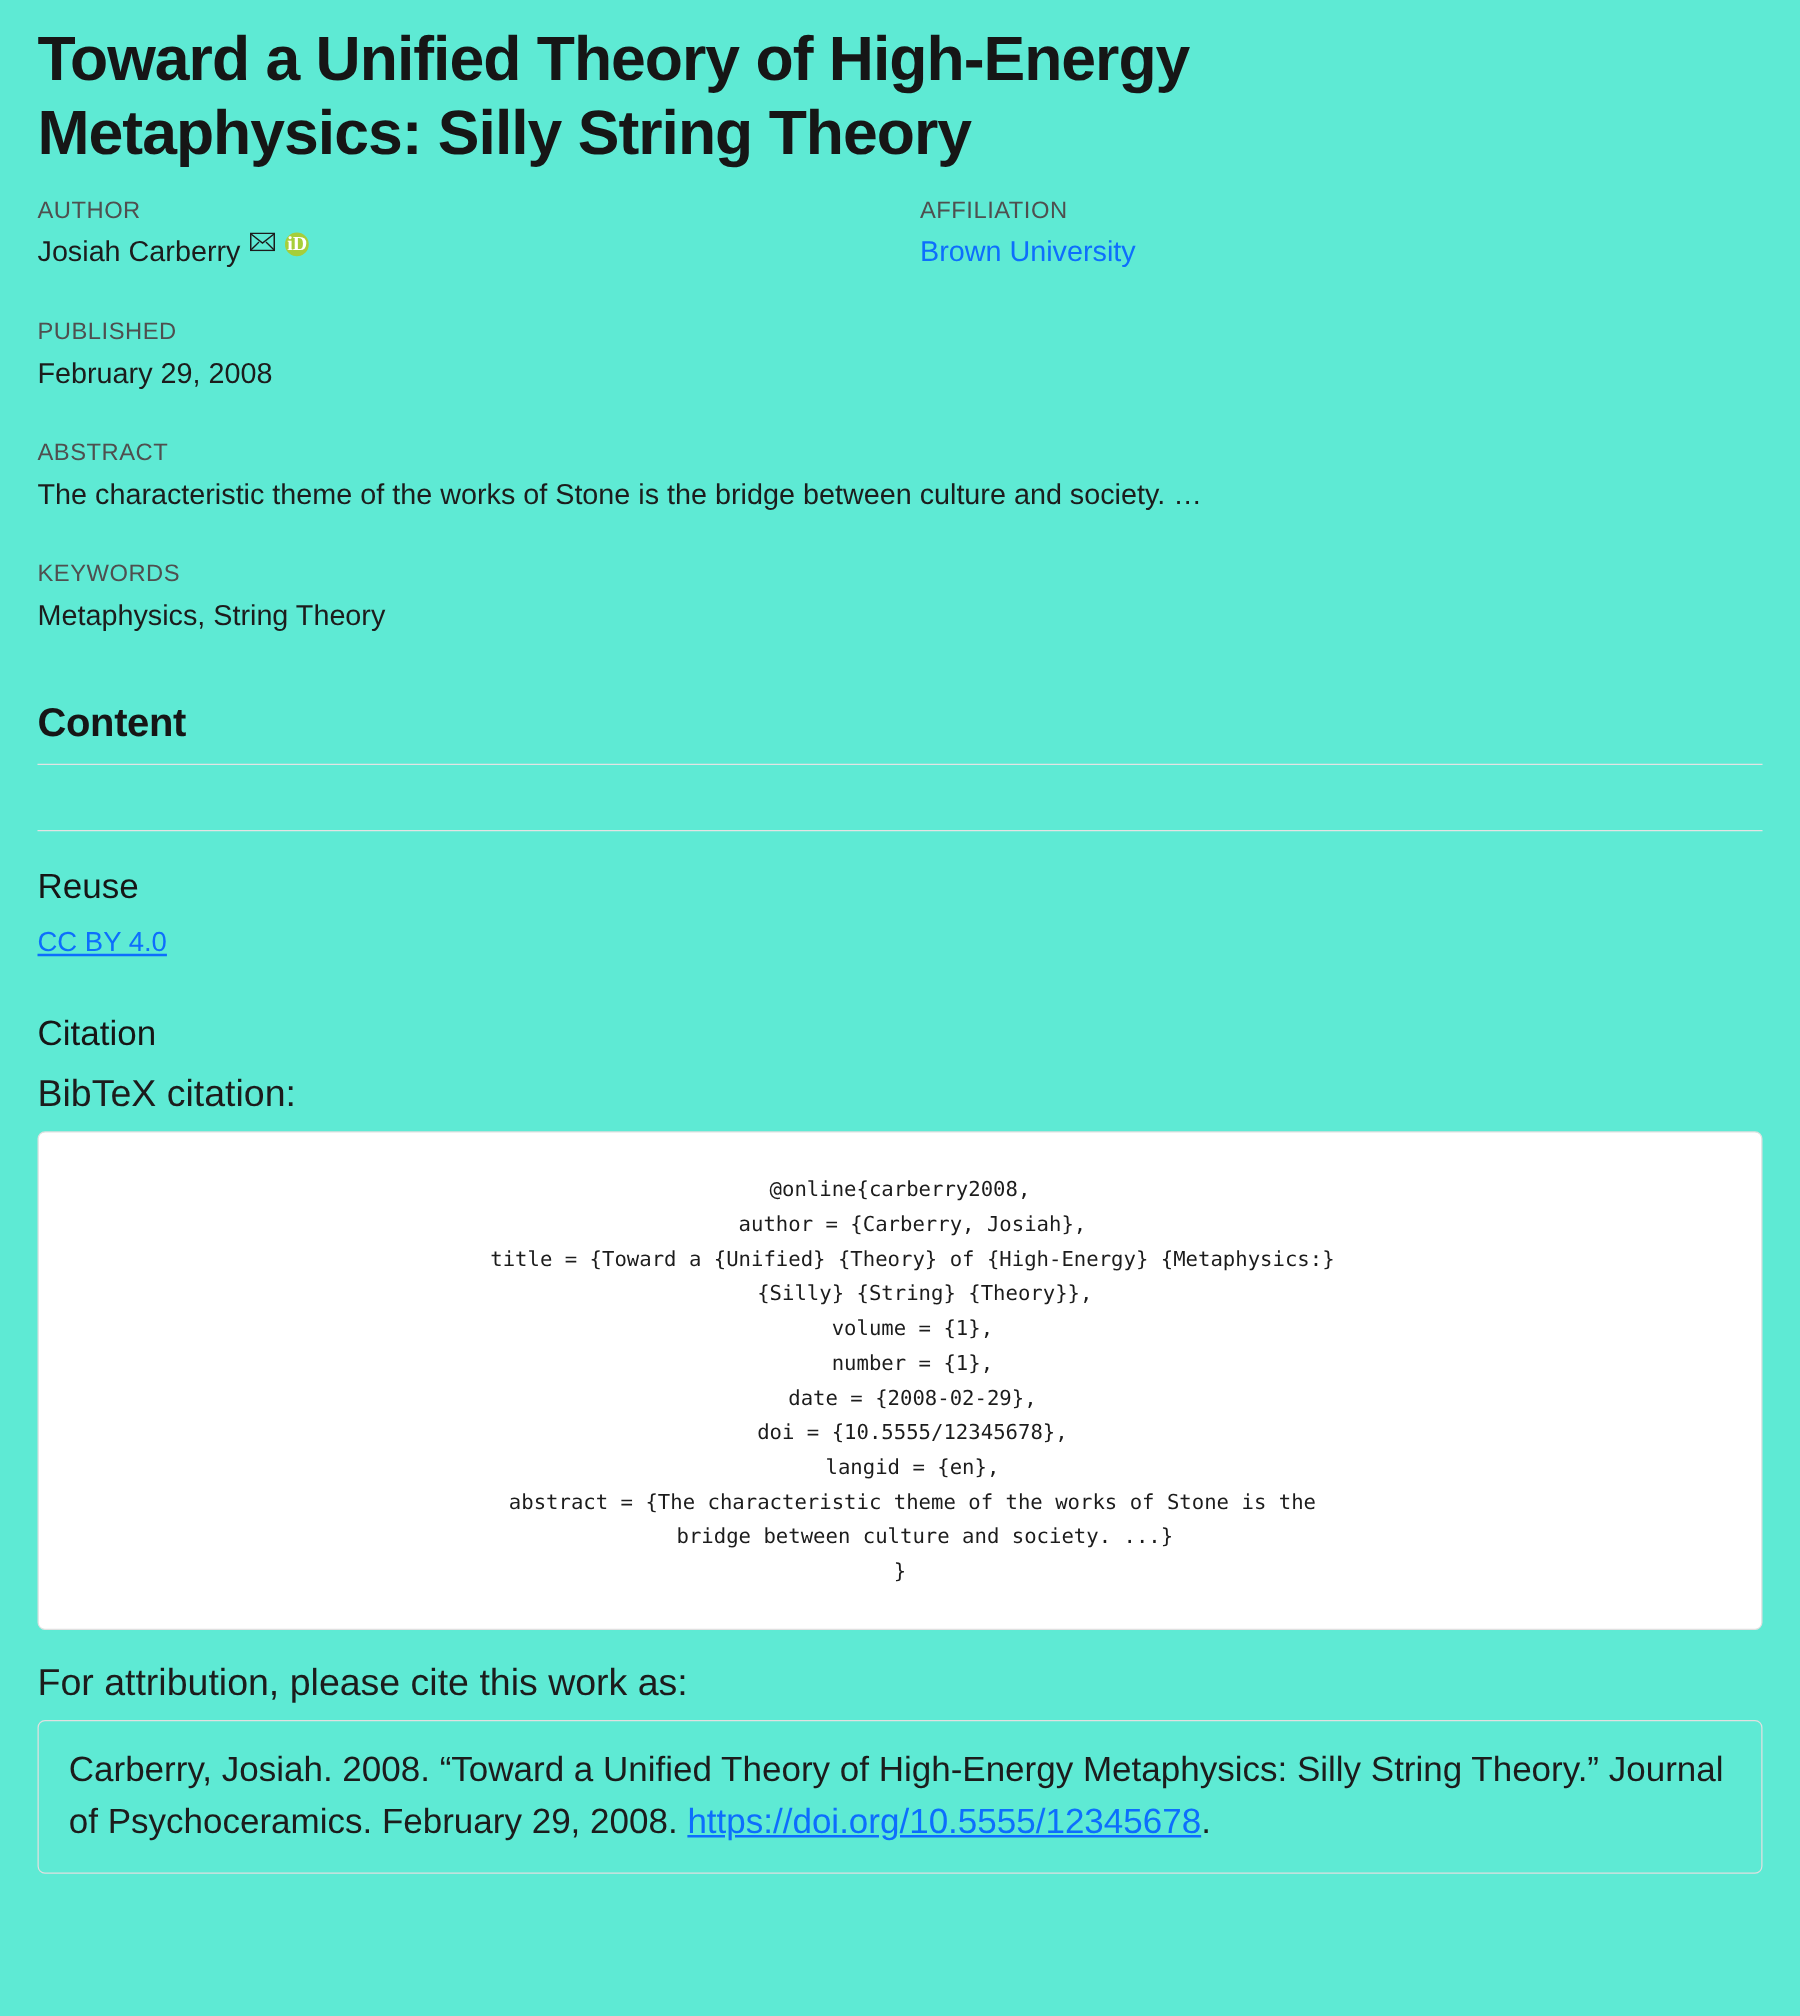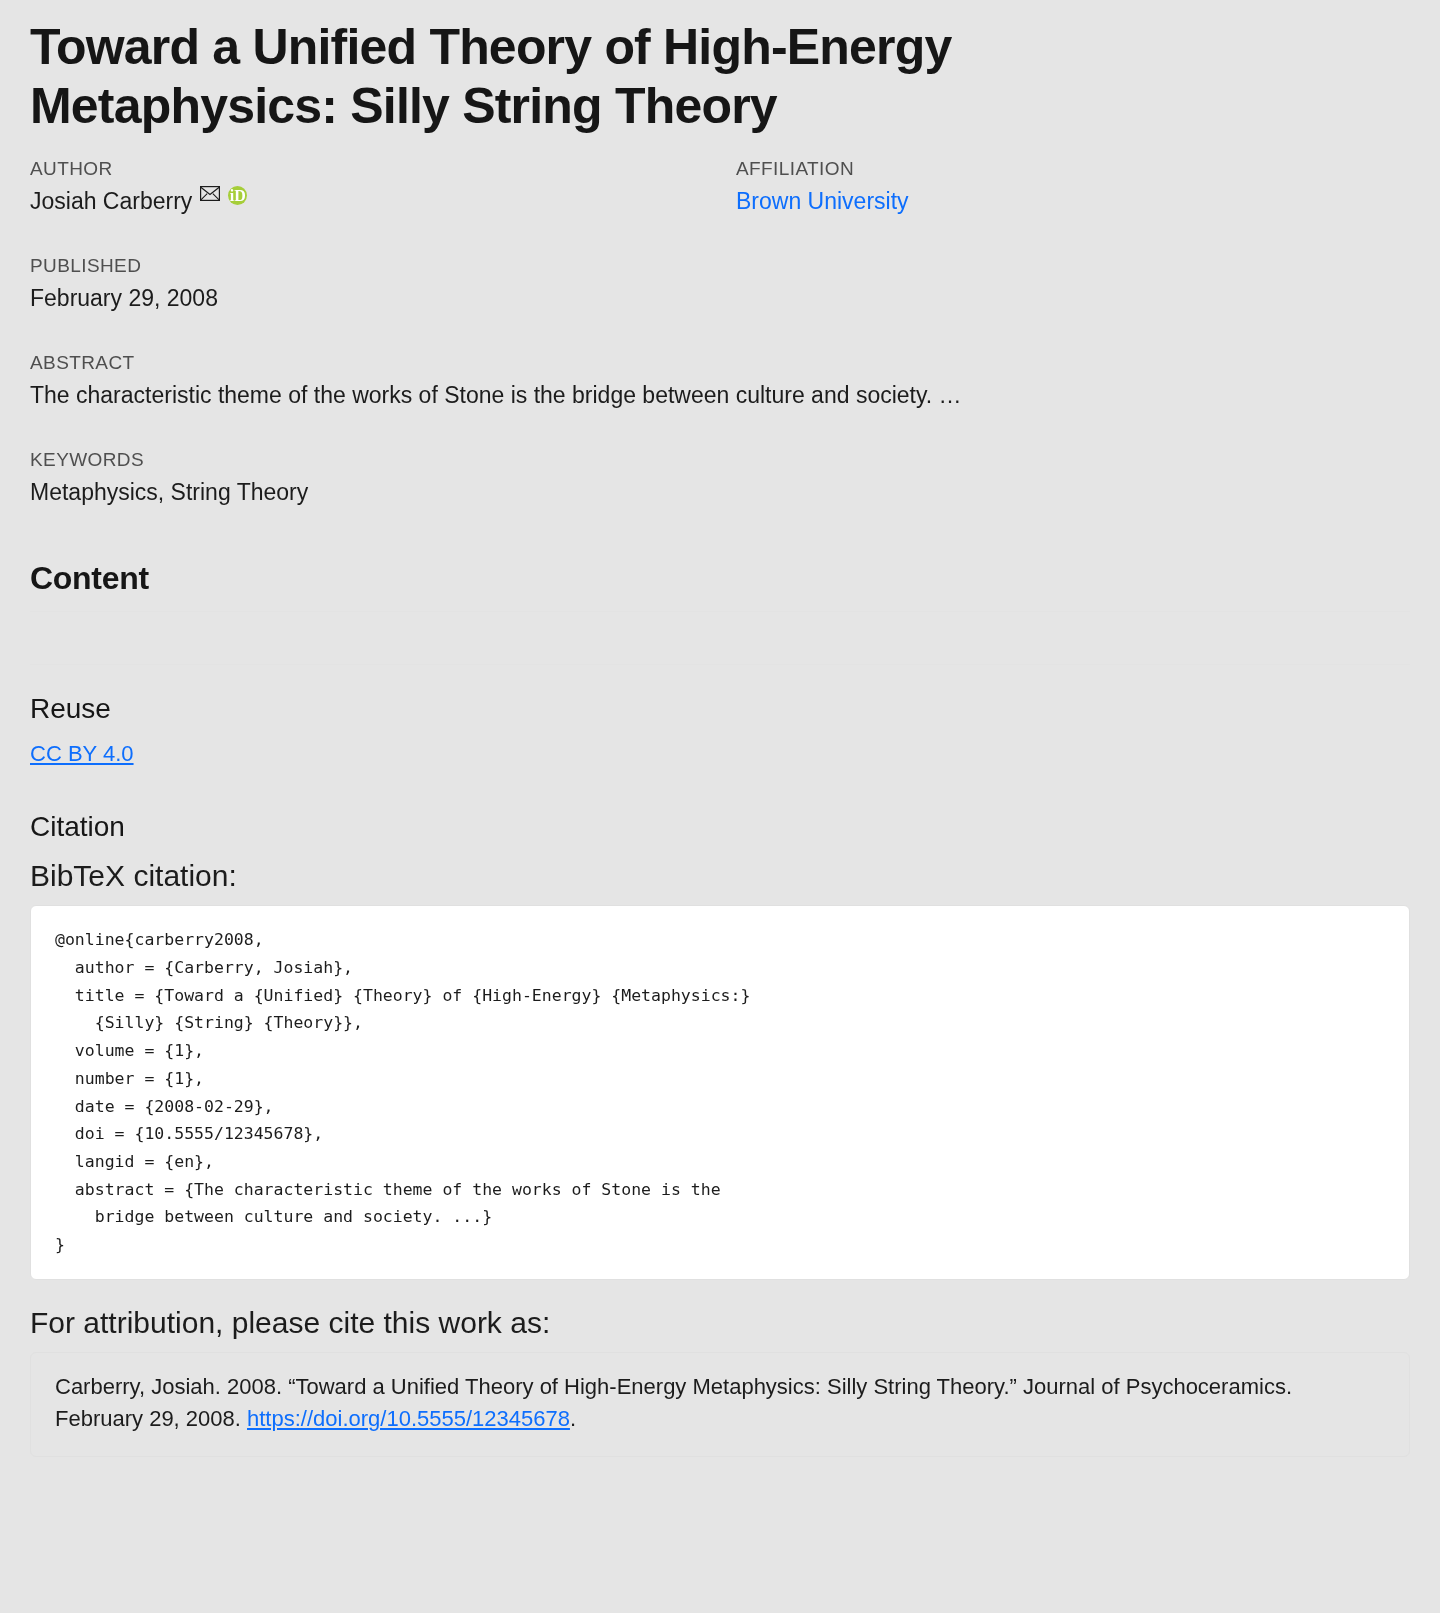--- a/index.html
+++ b/index.html
@@ -8,21 +8,21 @@
     padding: 0;
     background: #ffffff;
     color: #1c1c1c;
     font-family: "Liberation Sans", sans-serif;
     -webkit-font-smoothing: antialiased;
   }
   .page {
     width: 1440px;
     min-height: 1613px;
     padding: 18px 30px 20px 30px;
-    background: #e5e5e5;
+    background: #5eead4;
   }
 
   
   .doc-title {
     font-size: 50px;
     line-height: 1.18;
     font-weight: 700;
     letter-spacing: -0.8px;
     margin: 0 0 22px 0;
     max-width: 1120px;
@@ -118,42 +118,43 @@
   }
   .para {
     font-size: 30px;
     color: #1c1c1c;
     margin: 14px 0 12px 0;
   }
 
   .codebox {
     border: 1px solid #e0e0e0;
     border-radius: 6px;
-    padding: 20px 24px;
+    padding: 32px 24px;
     margin: 12px 0 26px 0;
     background: #ffffff;
+    text-align: center;
   }
   .codebox pre {
     margin: 0;
     font-family: "DejaVu Sans Mono", "Liberation Mono", monospace;
     font-size: 16.5px;
     line-height: 1.68;
     color: #1c1c1c;
     white-space: pre;
   }
 
   .citebox {
     border: 1px solid #e0e0e0;
     border-radius: 6px;
     padding: 18px 24px 20px 24px;
     margin: 12px 0 0 0;
   }
   .citebox p {
     margin: 0;
-    font-size: 22px;
+    font-size: 28px;
     line-height: 1.48;
     color: #1c1c1c;
   }
   .citebox a {
     color: #0d6efd;
     text-decoration: underline;
   }
 </style>
 </head>
 <body>

